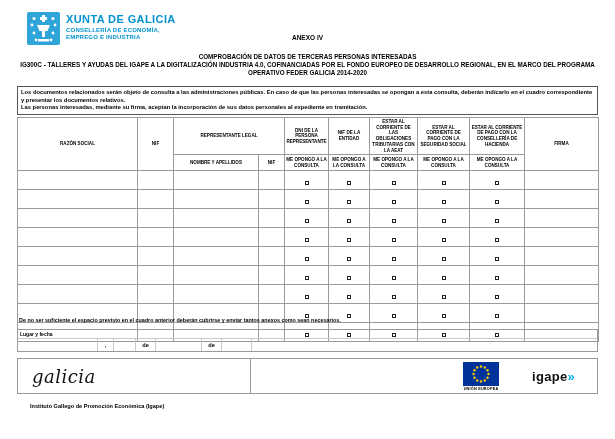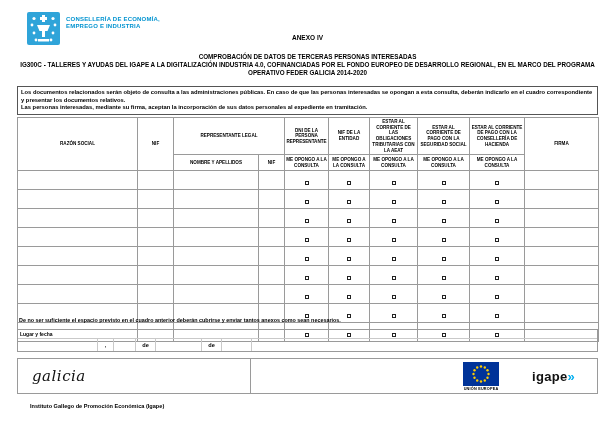--- a/index.html
+++ b/index.html
@@ -47,21 +47,21 @@
   .pd-day { width:22px; }
   .pd-de1 { width:20px; }
   .pd-month { width:46px; }
   .pd-de2 { width:20px; }
   .pd-year { width:30px; }
   .pd-rest { flex:1; border-right:none; }
 
   
   .footer-band { position:absolute; top:358px; left:17px; width:581px; height:36px; border:1px solid #9a9a9a; display:flex; }
   .fb-left { width:233px; border-right:1px solid #9a9a9a; display:flex; align-items:center; padding-left:14px; }
-  .galicia-logo { font-family:"DejaVu Serif", serif; font-style:italic; font-size:15px; letter-spacing:0.5px; color:#111; }
+  .galicia-logo { font-family:"DejaVu Serif", serif; font-style:italic; font-size:18px; letter-spacing:0.5px; color:#111; }
   .fb-right { flex:1; display:flex; align-items:center; justify-content:flex-end; gap:16px; padding-right:22px; }
   .eu-block { display:flex; flex-direction:column; align-items:center; }
   .eu-caption { font-size:3.8px; font-weight:bold; margin-top:1px; letter-spacing:0.2px; }
   .igape-logo { font-size:13px; font-weight:bold; color:#111; letter-spacing:0.3px;margin-left:17px; }
   .igape-logo .chev { color:#00aeef; }
 
   .org-line { position:absolute; top:403px; left:30px; font-size:5.6px; font-weight:bold; }
 </style>
 </head>
 <body>
@@ -82,20 +82,21 @@
         <path d="M10 13 h13 l-2.5 6 h-8 z"></path>
         <rect x="15" y="19" width="3" height="6"></rect>
         <path d="M11 27 h11 v2.5 h-11 z"></path>
         <circle cx="7" cy="21" r="1.4"></circle>
         <circle cx="26" cy="21" r="1.4"></circle>
         <circle cx="9" cy="28" r="1.4"></circle>
         <circle cx="24" cy="28" r="1.4"></circle>
       </g>
     </svg>
     <div class="brand-text">
+      <div class="brand-org">XUNTA DE GALICIA</div>
       <div class="brand-dept">CONSELLERÍA DE ECONOMÍA, EMPREGO E INDUSTRIA</div>
     </div>
   </div>
 
   <div class="annex">ANEXO IV</div>
 
   <div class="title-block">
     <div>COMPROBACIÓN DE DATOS DE TERCERAS PERSONAS INTERESADAS</div>
     <div>IG300C - TALLERES Y AYUDAS DEL IGAPE A LA DIGITALIZACIÓN INDUSTRIA 4.0, COFINANCIADAS POR EL FONDO EUROPEO DE DESARROLLO REGIONAL, EN EL MARCO DEL PROGRAMA OPERATIVO FEDER GALICIA 2014-2020</div>
   </div>

